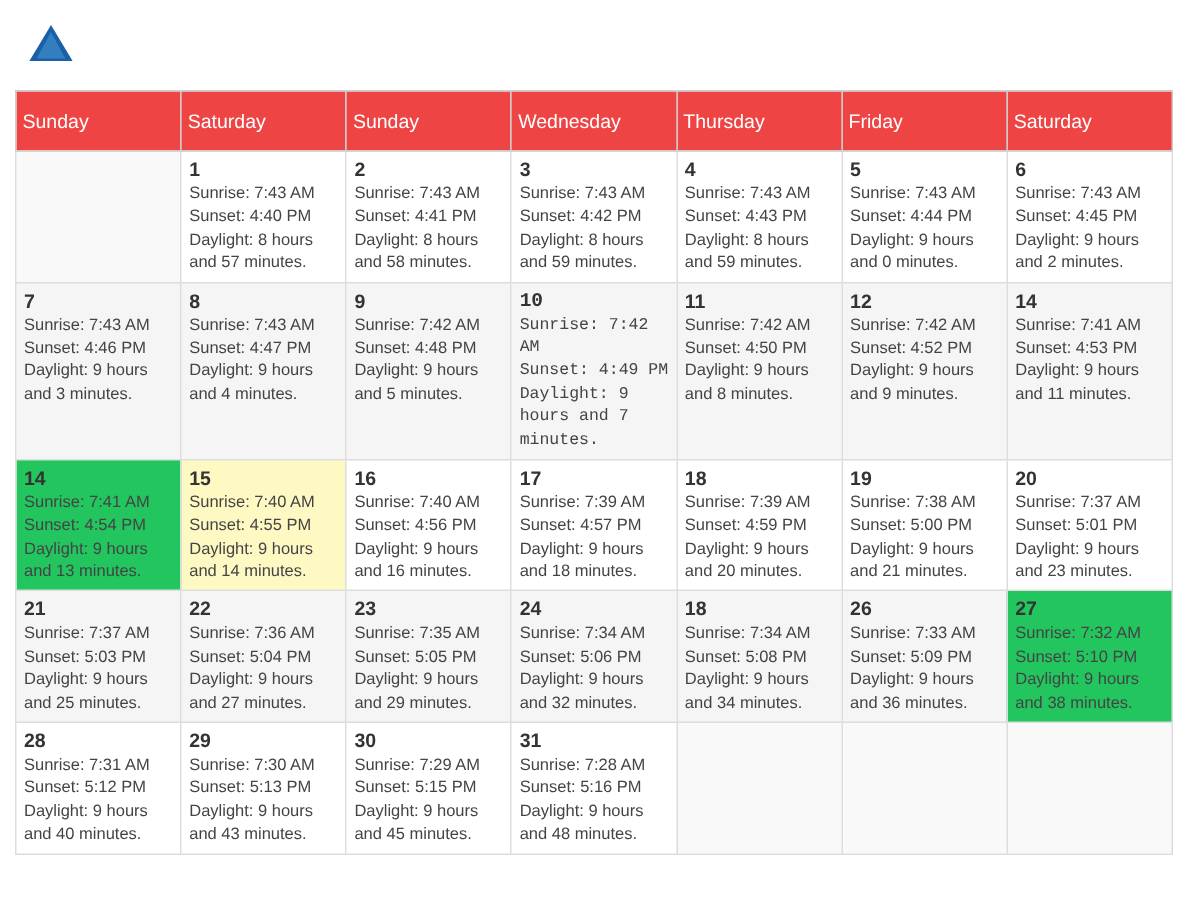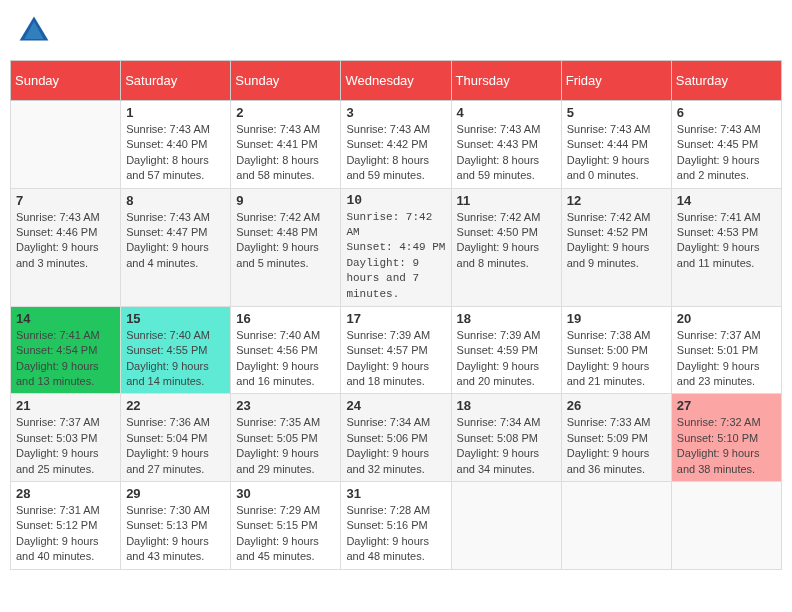--- a/index.html
+++ b/index.html
@@ -185,21 +185,21 @@
         <td style="background: rgb(245, 245, 245);">
           <span class="day-number">14</span>
           <div class="day-detail">Sunrise: 7:41 AM<br>Sunset: 4:53 PM<br>Daylight: 9 hours and 11 minutes.</div>
         </td>
       </tr>
       <tr>
         <td style="background: #22c55e;">
           <span class="day-number">14</span>
           <div class="day-detail">Sunrise: 7:41 AM<br>Sunset: 4:54 PM<br>Daylight: 9 hours and 13 minutes.</div>
         </td>
-        <td style="background: #5eead4;">
+        <td style="background: #fef9c3;">
           <span class="day-number">15</span>
           <div class="day-detail">Sunrise: 7:40 AM<br>Sunset: 4:55 PM<br>Daylight: 9 hours and 14 minutes.</div>
         </td>
         <td style="background: rgb(255, 255, 255);">
           <span class="day-number">16</span>
           <div class="day-detail">Sunrise: 7:40 AM<br>Sunset: 4:56 PM<br>Daylight: 9 hours and 16 minutes.</div>
         </td>
         <td style="background: rgb(255, 255, 255);">
           <span class="day-number">17</span>
           <div class="day-detail">Sunrise: 7:39 AM<br>Sunset: 4:57 PM<br>Daylight: 9 hours and 18 minutes.</div>
@@ -235,21 +235,21 @@
           <div class="day-detail">Sunrise: 7:34 AM<br>Sunset: 5:06 PM<br>Daylight: 9 hours and 32 minutes.</div>
         </td>
         <td style="background: rgb(245, 245, 245);">
           <span class="day-number">18</span>
           <div class="day-detail">Sunrise: 7:34 AM<br>Sunset: 5:08 PM<br>Daylight: 9 hours and 34 minutes.</div>
         </td>
         <td style="background: rgb(245, 245, 245);">
           <span class="day-number">26</span>
           <div class="day-detail">Sunrise: 7:33 AM<br>Sunset: 5:09 PM<br>Daylight: 9 hours and 36 minutes.</div>
         </td>
-        <td style="background: #fca5a5;">
+        <td style="background: #22c55e;">
           <span class="day-number">27</span>
           <div class="day-detail">Sunrise: 7:32 AM<br>Sunset: 5:10 PM<br>Daylight: 9 hours and 38 minutes.</div>
         </td>
       </tr>
       <tr>
         <td style="background: rgb(255, 255, 255);">
           <span class="day-number">28</span>
           <div class="day-detail">Sunrise: 7:31 AM<br>Sunset: 5:12 PM<br>Daylight: 9 hours and 40 minutes.</div>
         </td>
         <td style="background: rgb(255, 255, 255);">

